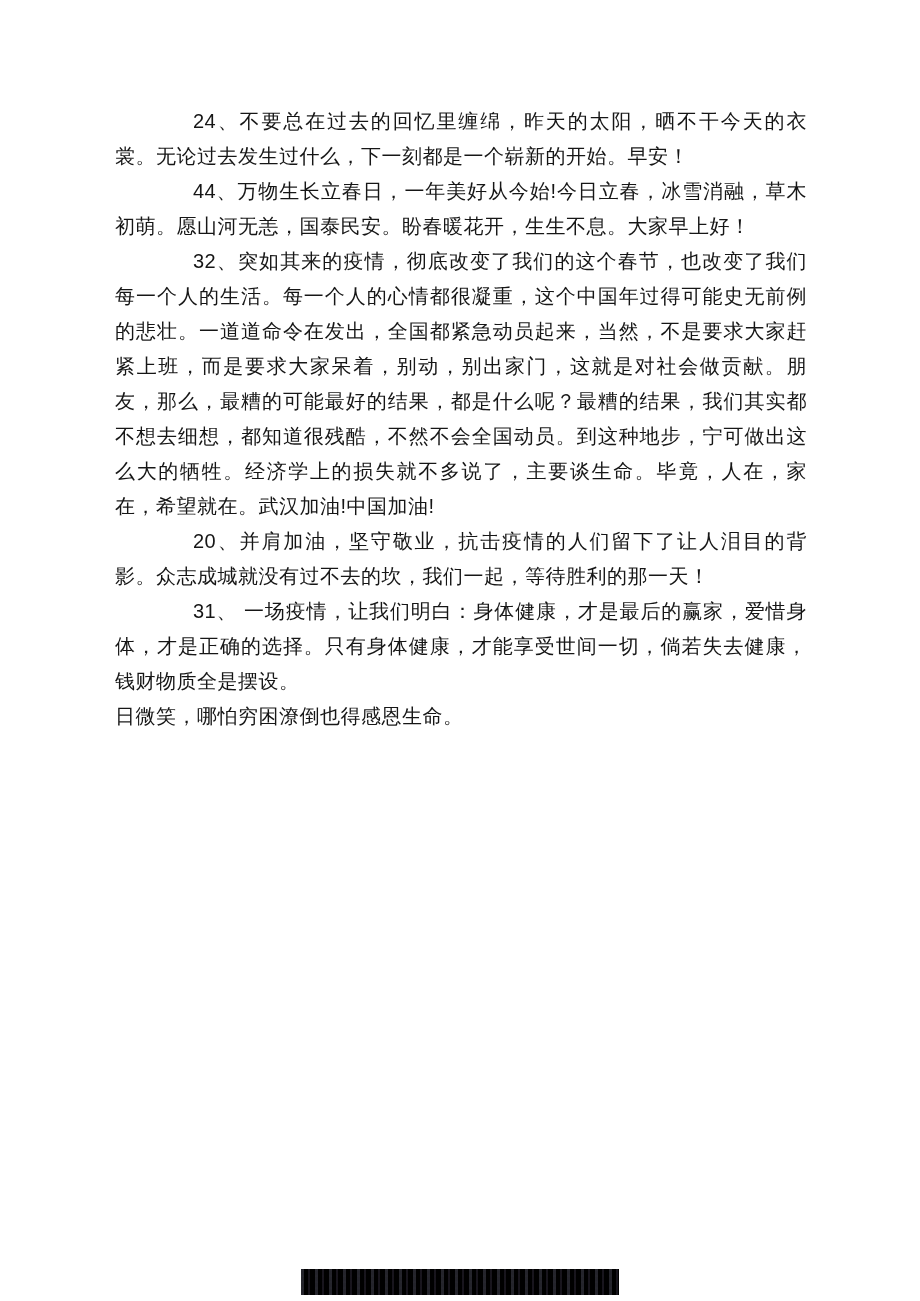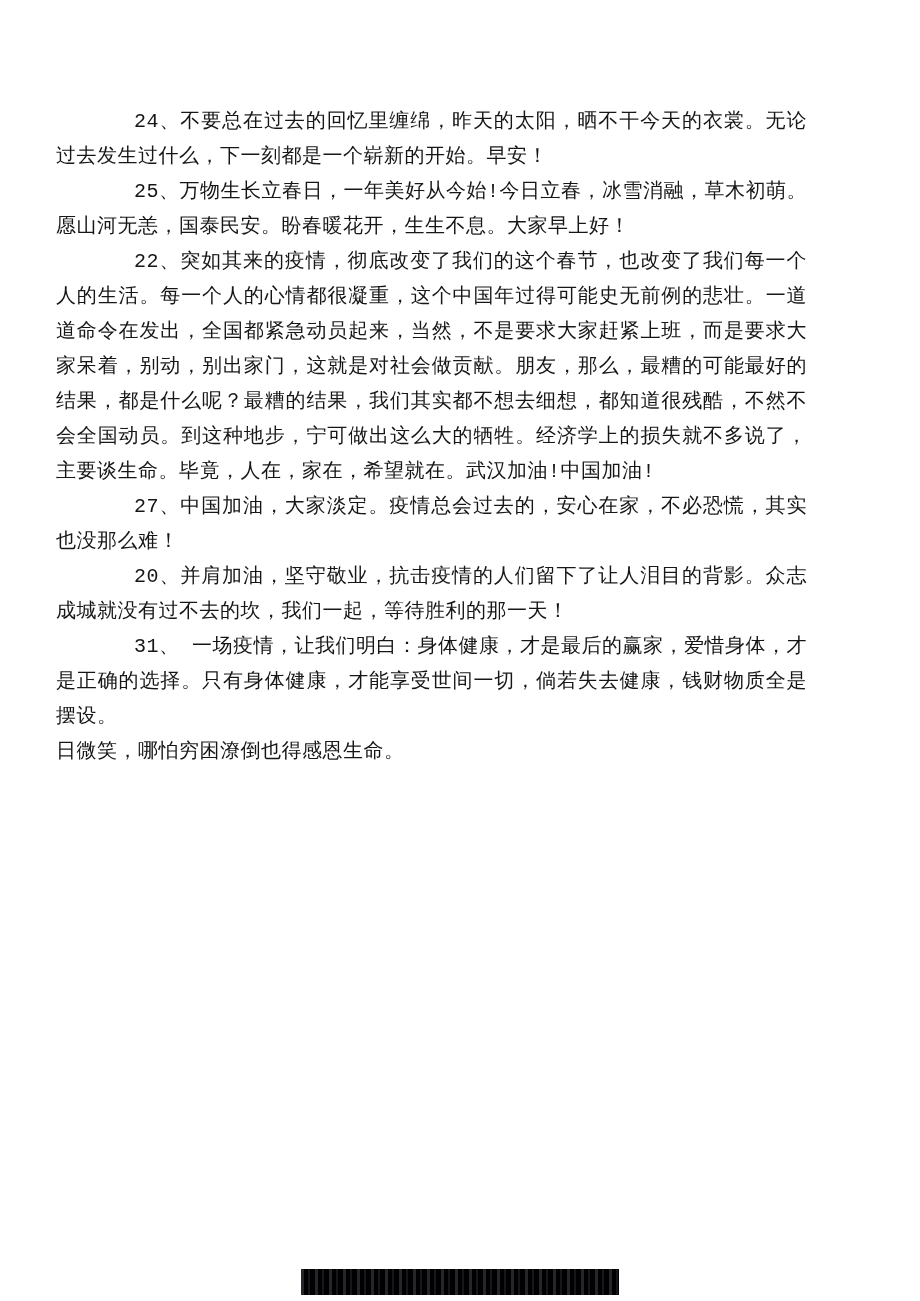--- a/index.html
+++ b/index.html
@@ -6,23 +6,23 @@
     margin: 0;
     padding: 0;
     background: #ffffff;
   }
   .page {
     position: relative;
     width: 920px;
     height: 1301px;
     margin: 0 auto;
     box-sizing: border-box;
-    padding: 104px 113px 0 56px;
+    padding: 104px 113px 0 115px;
     background: #ffffff;
-    font-family: Liberation Mono, monospace;
+    font-family: Liberation Sans, sans-serif;
     font-size: 20px;
     line-height: 35px;
     color: #161616;
     overflow: hidden;
   }
   .page p.para {
     margin: 0;
     padding: 0;
     text-align: justify;
     text-indent: 78px;
@@ -49,21 +49,20 @@
       repeating-linear-gradient(0deg,
         rgba(30,30,35,0.6) 0px, rgba(30,30,35,0.6) 2px,
         rgba(0,0,0,1) 2px, rgba(0,0,0,1) 6px);
   }
 </style>
 </head>
 <body>
 
 <div class="page">
   <p class="para">24、不要总在过去的回忆里缠绵，昨天的太阳，晒不干今天的衣裳。无论过去发生过什么，下一刻都是一个崭新的开始。早安！</p>
-  <p class="para">25、万物生长立春日，一年美好从今始!今日立春，冰雪消融，草木初萌。愿山河无恙，国泰民安。盼春暖花开，生生不息。大家早上好！</p>
-  <p class="para">22、突如其来的疫情，彻底改变了我们的这个春节，也改变了我们每一个人的生活。每一个人的心情都很凝重，这个中国年过得可能史无前例的悲壮。一道道命令在发出，全国都紧急动员起来，当然，不是要求大家赶紧上班，而是要求大家呆着，别动，别出家门，这就是对社会做贡献。朋友，那么，最糟的可能最好的结果，都是什么呢？最糟的结果，我们其实都不想去细想，都知道很残酷，不然不会全国动员。到这种地步，宁可做出这么大的牺牲。经济学上的损失就不多说了，主要谈生命。毕竟，人在，家在，希望就在。武汉加油!中国加油!</p>
-  <p class="para">27、中国加油，大家淡定。疫情总会过去的，安心在家，不必恐慌，其实也没那么难！</p>
+  <p class="para">44、万物生长立春日，一年美好从今始!今日立春，冰雪消融，草木初萌。愿山河无恙，国泰民安。盼春暖花开，生生不息。大家早上好！</p>
+  <p class="para">32、突如其来的疫情，彻底改变了我们的这个春节，也改变了我们每一个人的生活。每一个人的心情都很凝重，这个中国年过得可能史无前例的悲壮。一道道命令在发出，全国都紧急动员起来，当然，不是要求大家赶紧上班，而是要求大家呆着，别动，别出家门，这就是对社会做贡献。朋友，那么，最糟的可能最好的结果，都是什么呢？最糟的结果，我们其实都不想去细想，都知道很残酷，不然不会全国动员。到这种地步，宁可做出这么大的牺牲。经济学上的损失就不多说了，主要谈生命。毕竟，人在，家在，希望就在。武汉加油!中国加油!</p>
   <p class="para">20、并肩加油，坚守敬业，抗击疫情的人们留下了让人泪目的背影。众志成城就没有过不去的坎，我们一起，等待胜利的那一天！</p>
   <p class="para">31、 一场疫情，让我们明白：身体健康，才是最后的赢家，爱惜身体，才是正确的选择。只有身体健康，才能享受世间一切，倘若失去健康，钱财物质全是摆设。</p>
   <p class="para noindent">日微笑，哪怕穷困潦倒也得感恩生命。</p>
 
   <div class="redaction-bar"></div>
 </div>
 
 </body></html>

